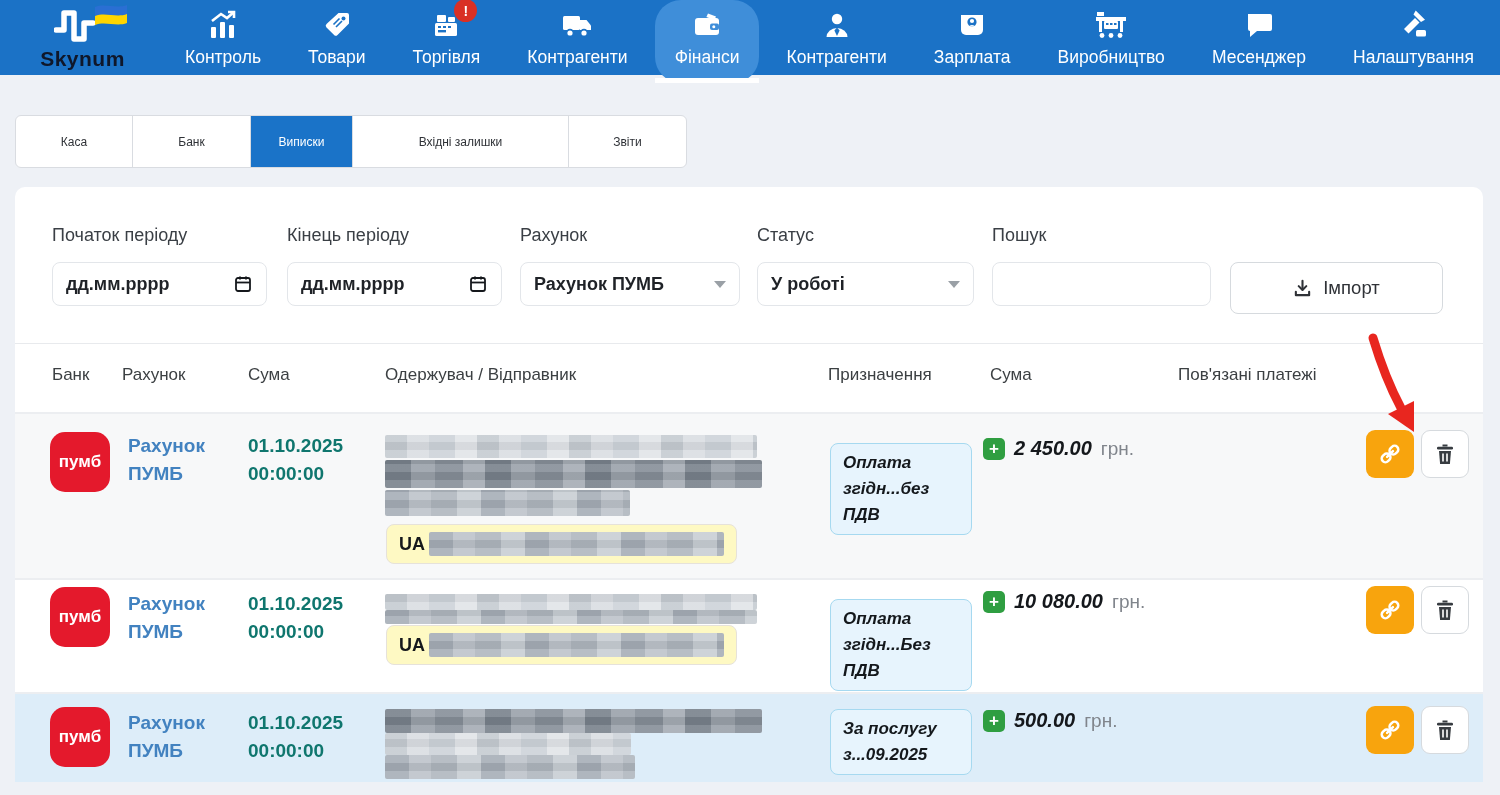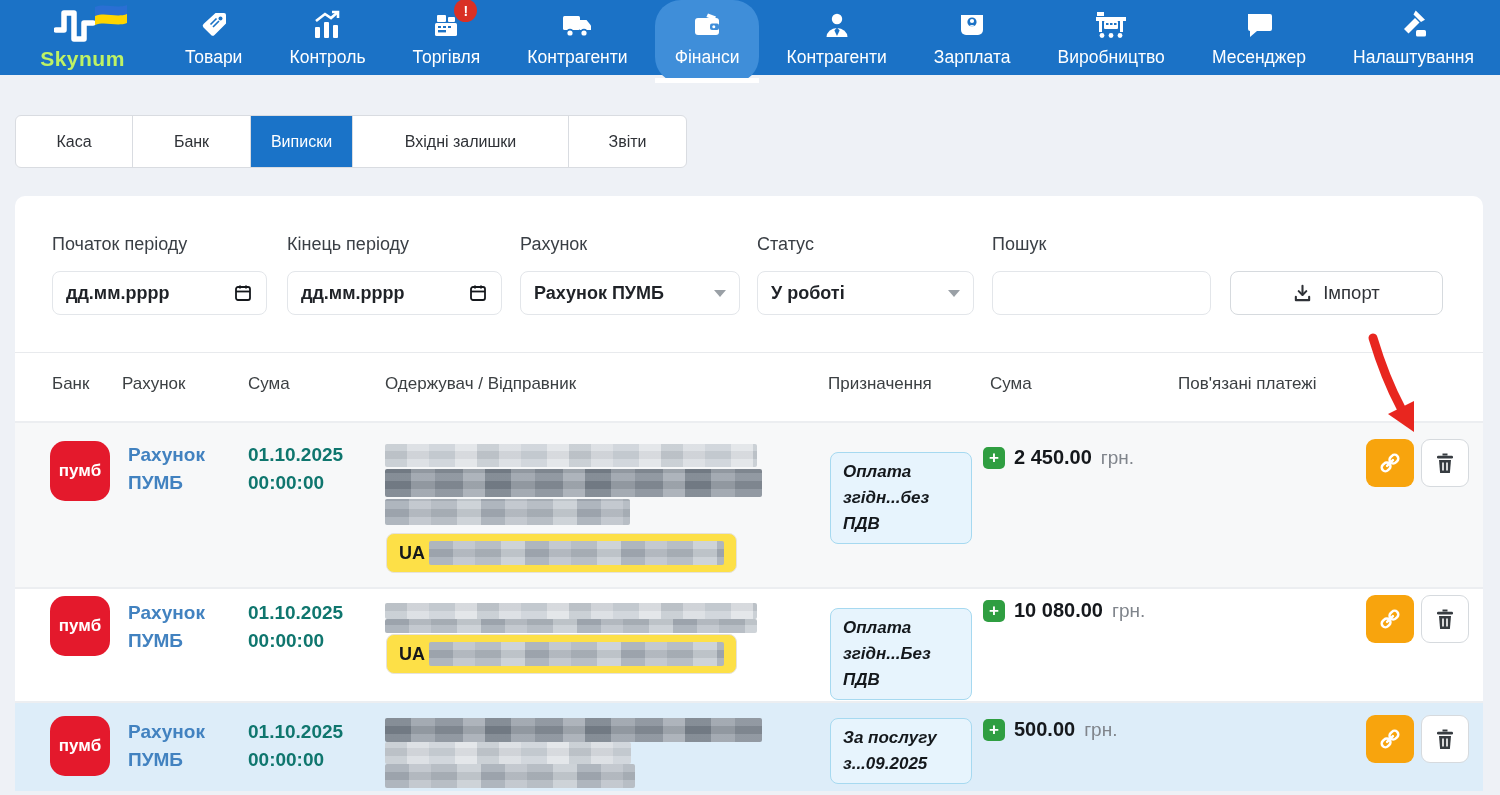--- a/index.html
+++ b/index.html
@@ -3,60 +3,60 @@
 <meta charset="utf-8">
 <style>
   * { margin:0; padding:0; box-sizing:border-box; }
   html,body { width:1500px; height:795px; overflow:hidden;
     font-family:"Liberation Sans", sans-serif; background:#eef1f6; position:relative; }
 
   
   .topnav{ position:absolute; top:0; left:0; width:1500px; height:75px;
     background:#1b72c6; display:flex; align-items:flex-start; z-index:5; }
   .brand{ width:165px; height:75px; display:flex; flex-direction:column;
-    align-items:center; justify-content:center; color:#bef264; padding-top:4px; }
+    align-items:center; justify-content:center; color:#0f172a; padding-top:4px; }
   .brand .logo-row{ position:relative; height:38px; width:58px; }
   .brand .brand-text{ font-size:21px; font-weight:700; letter-spacing:.5px; margin-top:1px; }
   .flag{ position:absolute; right:-16px; top:-4px; }
   .nav-items{ flex:1; display:flex; justify-content:space-between; padding-right:6px; }
   .nav-item{ height:75px; padding:8px 20px 0; display:flex; flex-direction:column;
     align-items:center; justify-content:flex-start; gap:5px; color:#fff; cursor:pointer;
     position:relative; }
   .nav-item .ni-icon{ height:34px; display:flex; align-items:center; justify-content:center; position:relative; }
   .nav-item .ni-label{ font-size:17.5px; white-space:nowrap; }
   .nav-item.active{ background:#3f8ed9; height:83px;border-radius:26px; }
   .nav-item.active::after{ content:""; position:absolute; left:0; right:0; bottom:0;
     height:5px; background:#ffffff; }
   .alert-badge{ position:absolute; top:-9px; right:-16px; width:23px; height:23px;
     border-radius:50%; background:#d93025; color:#fff; font-size:14px; font-weight:700;
     display:flex; align-items:center; justify-content:center; }
 
   
   .tabs{ position:absolute; top:115px; left:15px; height:53px; display:flex;
     background:#fff; border:1px solid #d9dce1; border-radius:6px; overflow:hidden; }
-  .tab{ display:flex; align-items:center; justify-content:center; font-size:16px;
+  .tab{ display:flex; align-items:center; justify-content:center; font-size:12px;
     color:#2f3237; border-right:1px solid #d9dce1; cursor:pointer; padding:0 10px; }
   .tab:last-child{ border-right:none; }
   .tab.active{ background:#1a73c8; color:#fff; }
 
   
-  .card{ position:absolute; top:196px; left:15px; width:1468px; height:595px;
+  .card{ position:absolute; top:187px; left:15px; width:1468px; height:595px;
     background:#fff; border-radius:10px 10px 0 0; overflow:hidden; }
 
   .f-label{ position:absolute; font-size:18px; color:#3a3f45; top:38px; }
   .f-box{ position:absolute; top:75px; height:44px; border:1px solid #e3e6ea;
     border-radius:8px; background:#fff; display:flex; align-items:center;
     padding:0 13px; font-size:18px; font-weight:700; color:#1f2227; }
   .f-box .spacer{ flex:1; }
   .chev{ width:0; height:0; border-left:6px solid transparent; border-right:6px solid transparent;
     border-top:7px solid #9aa0a6; }
   .search-input{ position:absolute; top:75px; height:44px; border:1px solid #e3e6ea;
     border-radius:8px; background:#fff; padding:0 13px; font-size:18px; font-weight:700;
     color:#1f2227; font-family:"Liberation Sans", sans-serif; outline:none; }
-  .import-btn{ position:absolute; top:75px; left:1215px; width:213px; height:44px;
+  .import-btn{ position:absolute; top:75px; left:1215px; width:213px; height:52px;
     border:1px solid #d6dade; border-radius:8px; background:#fff; display:flex;
     align-items:center; justify-content:center; gap:11px; font-size:18.5px; color:#2f3237;
     cursor:pointer; font-family:"Liberation Sans", sans-serif; }
   .filters-divider{ position:absolute; top:156px; left:0; width:100%; height:1px; background:#e8eaed; }
 
   .th{ position:absolute; top:178px; font-size:17px; color:#3c4043; }
 
   
   .row{ position:absolute; left:0; width:1468px; border-top:2px solid #eceef1; }
   .row-1{ top:225px; height:166px; background:#f7f8f9; }
@@ -76,32 +76,32 @@
   .px-light{ background-image:
     repeating-linear-gradient(0deg, rgba(255,255,255,.14) 0 8px, rgba(0,0,0,.04) 8px 16px),
     repeating-linear-gradient(90deg, #c3c9cf 0 22px, #d8dce1 22px 44px, #cbd1d7 44px 70px, #e0e3e7 70px 92px); }
   .px-mid{ background-image:
     repeating-linear-gradient(0deg, rgba(255,255,255,.12) 0 8px, rgba(0,0,0,.05) 8px 16px),
     repeating-linear-gradient(90deg, #a4acb5 0 24px, #bcc2c9 24px 46px, #aeb5bd 46px 72px, #c7cdd3 72px 96px); }
   .px-dark{ background-image:
     repeating-linear-gradient(0deg, rgba(255,255,255,.10) 0 8px, rgba(0,0,0,.06) 8px 16px),
     repeating-linear-gradient(90deg, #78818b 0 26px, #9aa1aa 26px 50px, #868e98 50px 78px, #a5acb4 78px 100px); }
   .ua-box{ position:absolute; width:351px; height:40px; border:1px solid #e6e2da;
-    border-radius:8px; background:#fde047; display:flex; align-items:center; padding:0 12px; }
+    border-radius:8px; background:#fef9c3; display:flex; align-items:center; padding:0 12px; }
   .ua-box .ua-prefix{ font-size:18px; font-weight:700; color:#15181c; margin-right:4px; }
   .ua-box .ua-blur{ position:relative; flex:1; height:24px; border-radius:2px; }
 
   .purpose-badge{ position:absolute; left:815px; max-width:142px; background:#e7f4fd;
     border:1.5px solid #a6d9f0; border-radius:8px; padding:6px 12px; font-size:17px;
     font-weight:700; font-style:italic; color:#14181c; line-height:26px; }
   .amount{ position:absolute; left:968px; display:flex; align-items:center; gap:9px; }
   .plus-ic{ width:22px; height:22px; border-radius:5px; background:#2f9e41; color:#fff;
     display:flex; align-items:center; justify-content:center; font-size:17px; font-weight:700;
     line-height:1; }
-  .amount .val{ font-size:20px; font-weight:700; color:#15181c; }
+  .amount .val{ font-size:20px; font-weight:700; color:#15181c;font-style:italic; }
   .amount .cur{ font-size:19px; color:#80858c; }
 
   .row-actions{ position:absolute; left:1351px; display:flex; gap:7px; }
   .btn-link{ width:48px; height:48px; border-radius:9px; background:#f8a40d; border:none;
     display:flex; align-items:center; justify-content:center; cursor:pointer; }
   .btn-trash{ width:48px; height:48px; border-radius:9px; background:#fff;
     border:1px solid #d6dade; display:flex; align-items:center; justify-content:center; cursor:pointer; }
 
   .annotation-arrow{ position:absolute; left:1358px; top:332px; z-index:9; pointer-events:none; }
 </style>
@@ -118,39 +118,39 @@
         <path d="M1 3 C11 -1 23 5 33 1 L33 10 C23 14 11 8 1 12 Z" fill="#2a6fd3"></path>
         <path d="M1 12 C11 8 23 14 33 10 L33 19 C23 23 11 17 1 21 Z" fill="#ffd500"></path>
       </svg>
     </div>
     <div class="brand-text">Skynum</div>
   </div>
 
   <div class="nav-items">
     <div class="nav-item">
       <span class="ni-icon">
-        <svg width="30" height="30" viewBox="0 0 30 30">
-          <path d="M16.5 3 H25 a2 2 0 0 1 2 2 V13.5 L15.5 25 a2.4 2.4 0 0 1 -3.4 0 L4.5 17.4 a2.4 2.4 0 0 1 0 -3.4 Z" fill="#fff"></path>
-          <circle cx="21.5" cy="8.5" r="2" fill="#1b72c6"></circle>
-          <path d="M11.5 14.5 l6 -6 M14 17 l6 -6" stroke="#1b72c6" stroke-width="1.6"></path>
-        </svg>
-      </span>
-      <span class="ni-label">Товари</span>
-    </div>
-    <div class="nav-item">
-      <span class="ni-icon">
         <svg width="30" height="30" viewBox="0 0 30 30" fill="#fff">
           <rect x="3" y="17" width="5" height="11" rx="1"></rect>
             <rect x="12" y="12" width="5" height="16" rx="1"></rect>
             <rect x="21" y="15" width="5" height="13" rx="1"></rect>
           <path d="M4 11 L13 4 L19 8 L26 2" stroke="#fff" stroke-width="2.6" fill="none"></path>
           <path d="M26 8 V2 h-6" stroke="#fff" stroke-width="2.6" fill="none"></path>
         </svg>
       </span>
       <span class="ni-label">Контроль</span>
+    </div>
+    <div class="nav-item">
+      <span class="ni-icon">
+        <svg width="30" height="30" viewBox="0 0 30 30">
+          <path d="M16.5 3 H25 a2 2 0 0 1 2 2 V13.5 L15.5 25 a2.4 2.4 0 0 1 -3.4 0 L4.5 17.4 a2.4 2.4 0 0 1 0 -3.4 Z" fill="#fff"></path>
+          <circle cx="21.5" cy="8.5" r="2" fill="#1b72c6"></circle>
+          <path d="M11.5 14.5 l6 -6 M14 17 l6 -6" stroke="#1b72c6" stroke-width="1.6"></path>
+        </svg>
+      </span>
+      <span class="ni-label">Товари</span>
     </div>
     <div class="nav-item">
       <span class="ni-icon">
         <svg width="30" height="30" viewBox="0 0 30 30">
           <rect x="6" y="5" width="9" height="7" rx="1" fill="#fff"></rect>
           <rect x="17" y="7" width="7" height="5" rx="1" fill="#fff"></rect>
           <rect x="4" y="13" width="22" height="13" rx="1.5" fill="#fff"></rect>
           <g fill="#1b72c6">
               <rect x="7" y="16" width="3" height="2"></rect>
               <rect x="12" y="16" width="3" height="2"></rect>

